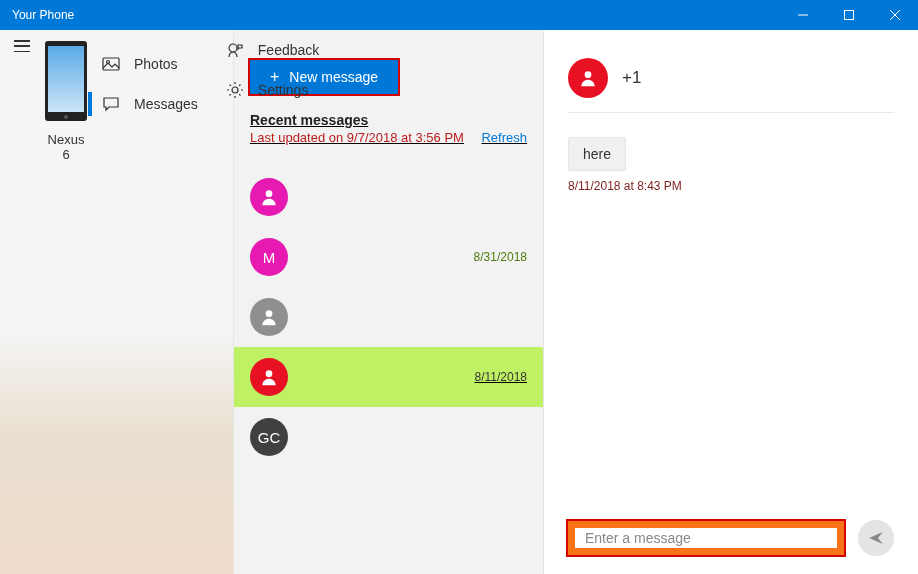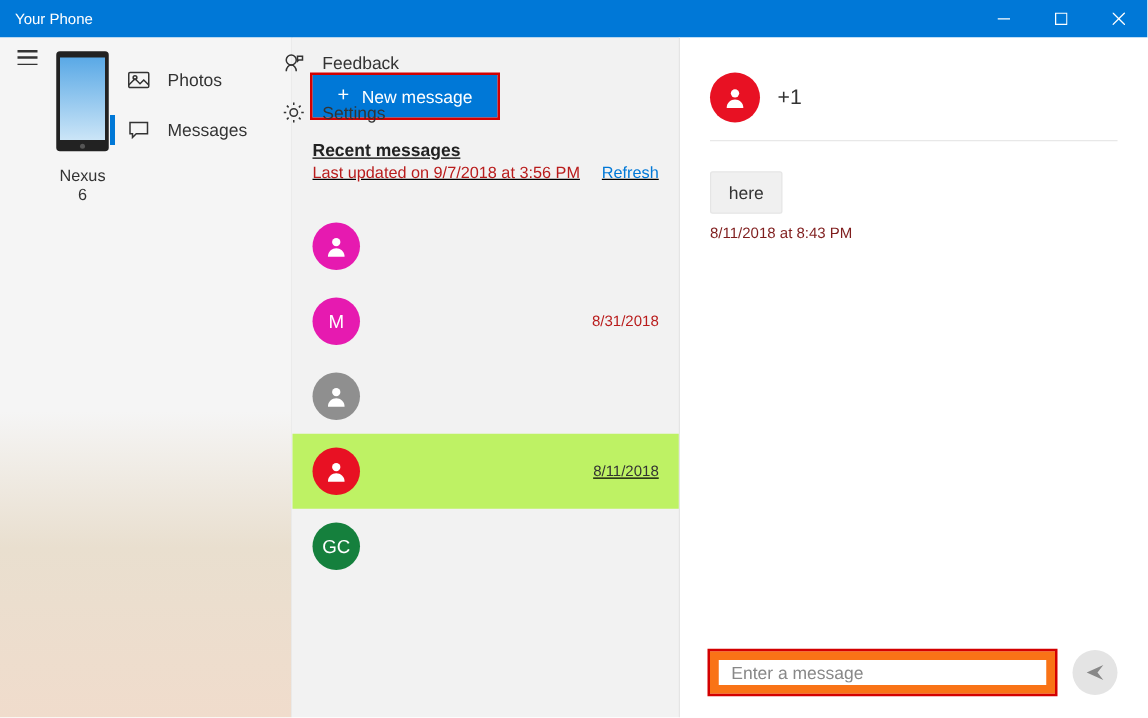--- a/index.html
+++ b/index.html
@@ -70,21 +70,21 @@
     .recent-sub-row { display:flex; justify-content:space-between; align-items:center; margin-top: 2px; }
     .recent-sub { font-size: 13px; color:#b91c1c; }
     .refresh-link { font-size: 13px; color:#0078d7; cursor:pointer; }
     
     .convo-list { margin-top: 18px; }
     .convo-item { display:flex; align-items:center; height: 60px; padding: 0 16px; cursor:pointer; }
     .convo-item.selected { background: #bef264; text-decoration: underline; }
     .avatar { width: 38px; height: 38px; border-radius: 50%; display:flex; align-items:center; justify-content:center; color:white; font-size: 15px; }
     .avatar svg { width: 20px; height: 20px; fill: white; }
     .convo-spacer { flex:1; }
-    .convo-date { font-size: 12px; color:#b91c1c; }
+    .convo-date { font-size: 12px; color:#4d7c0f; }
     .convo-item.selected .convo-date { color:#333; }
     
     .right-panel { flex:1; background: white; display:flex; flex-direction:column; padding: 28px 24px 12px; }
     .contact-row { display:flex; align-items:center; gap: 14px; padding-bottom: 14px; border-bottom: 1px solid #e8e8e8; }
     .contact-row .avatar { width: 40px; height: 40px; }
     .contact-number { font-size: 17px; color:#333; }
     
     .messages-area { flex:1; padding-top: 24px; }
     .msg-bubble { display:inline-block; background:#f0f0f0; border:1px solid #e5e5e5; padding: 8px 14px; font-size: 14px; color:#333; border-radius: 2px; }
     .msg-time { font-size: 12px; color:#7f1d1d; margin-top: 8px; }
@@ -239,21 +239,21 @@
           <div class="avatar" style="background: rgb(232, 17, 35);">
             <svg viewBox="0 0 24 24">
               <circle cx="12" cy="8" r="4"></circle>
               <path d="M4 22 c0-5 4-8 8-8 s8 3 8 8 z"></path>
             </svg>
           </div>
           <div class="convo-spacer"></div>
           <div class="convo-date">8/11/2018</div>
         </div>
         <div class="convo-item">
-          <div class="avatar" style="background: #15803d;">GC</div>
+          <div class="avatar" style="background: #404040;">GC</div>
           <div class="convo-spacer"></div>
         </div>
       </div>
   </div>
 
   <div class="right-panel">
     <div class="contact-row">
       <div class="avatar" style="background:#e81123">
         <svg viewBox="0 0 24 24">
             <circle cx="12" cy="8" r="4"></circle>

